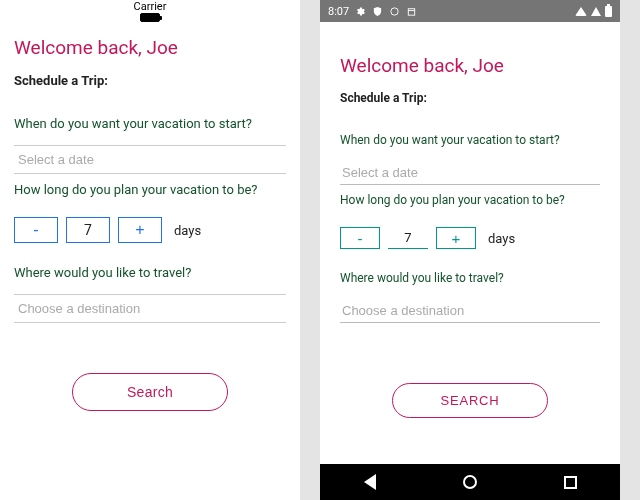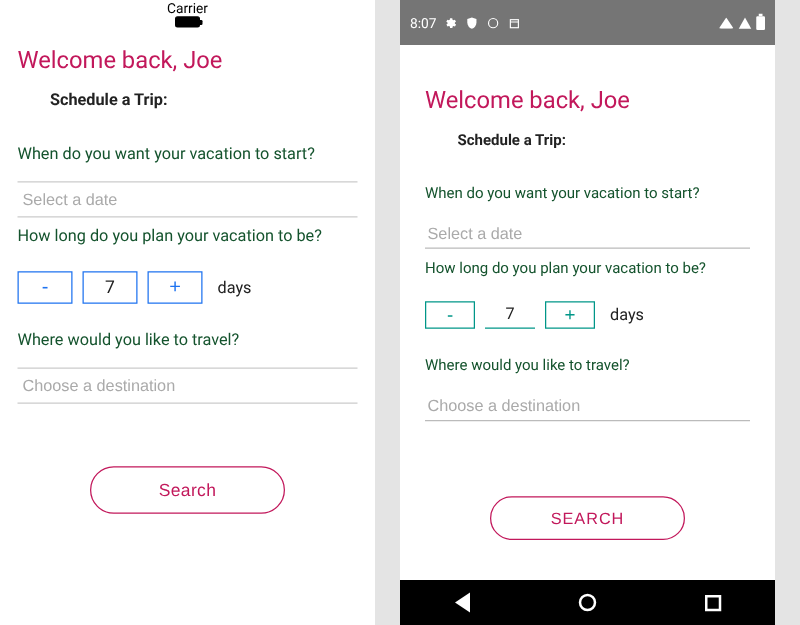--- a/index.html
+++ b/index.html
@@ -41,21 +41,21 @@
     color: #000;
     flex-direction: column;
   }
   .ios-status .center { flex: 1; text-align: center; font-weight: 600; }
   .ios-status .right { display: flex; align-items: center; gap: 4px; }
   .battery-ios { width: 20px; height: 9px; border: 1px solid #000; border-radius: 2px; position: relative; background: #000; }
   .battery-ios::after { content:""; position:absolute; right:-3px; top:2px; width:2px; height:4px; background:#000; border-radius:0 1px 1px 0; }
 
   
   .android-status {
-    height: 36px;
+    height: 22px;
     background: #757575;
     color: #fff;
     display: flex;
     align-items: center;
     justify-content: space-between;
     font-size: 11px;
     padding: 0 8px;
   }
   .android-status .left { display:flex; align-items:center; gap:6px; }
   .android-status .right { display:flex; align-items:center; gap:4px; }
@@ -88,21 +88,20 @@
   .welcome {
     color: #c2185b;
     font-size: 19px;
     font-weight: 400;
     margin: 6px 0 14px 0;
   }
   .schedule {
     font-weight: 700;
     font-size: 13px;
     margin-bottom: 20px;
-    margin-left: 26px;
   }
   .question {
     font-size: 13px;
     margin: 8px 0 14px 0;
     font-weight: 400;
     color: #14532d;
   }
   .field-underline {
     border: none;
     border-bottom: 1px solid #bbb;

